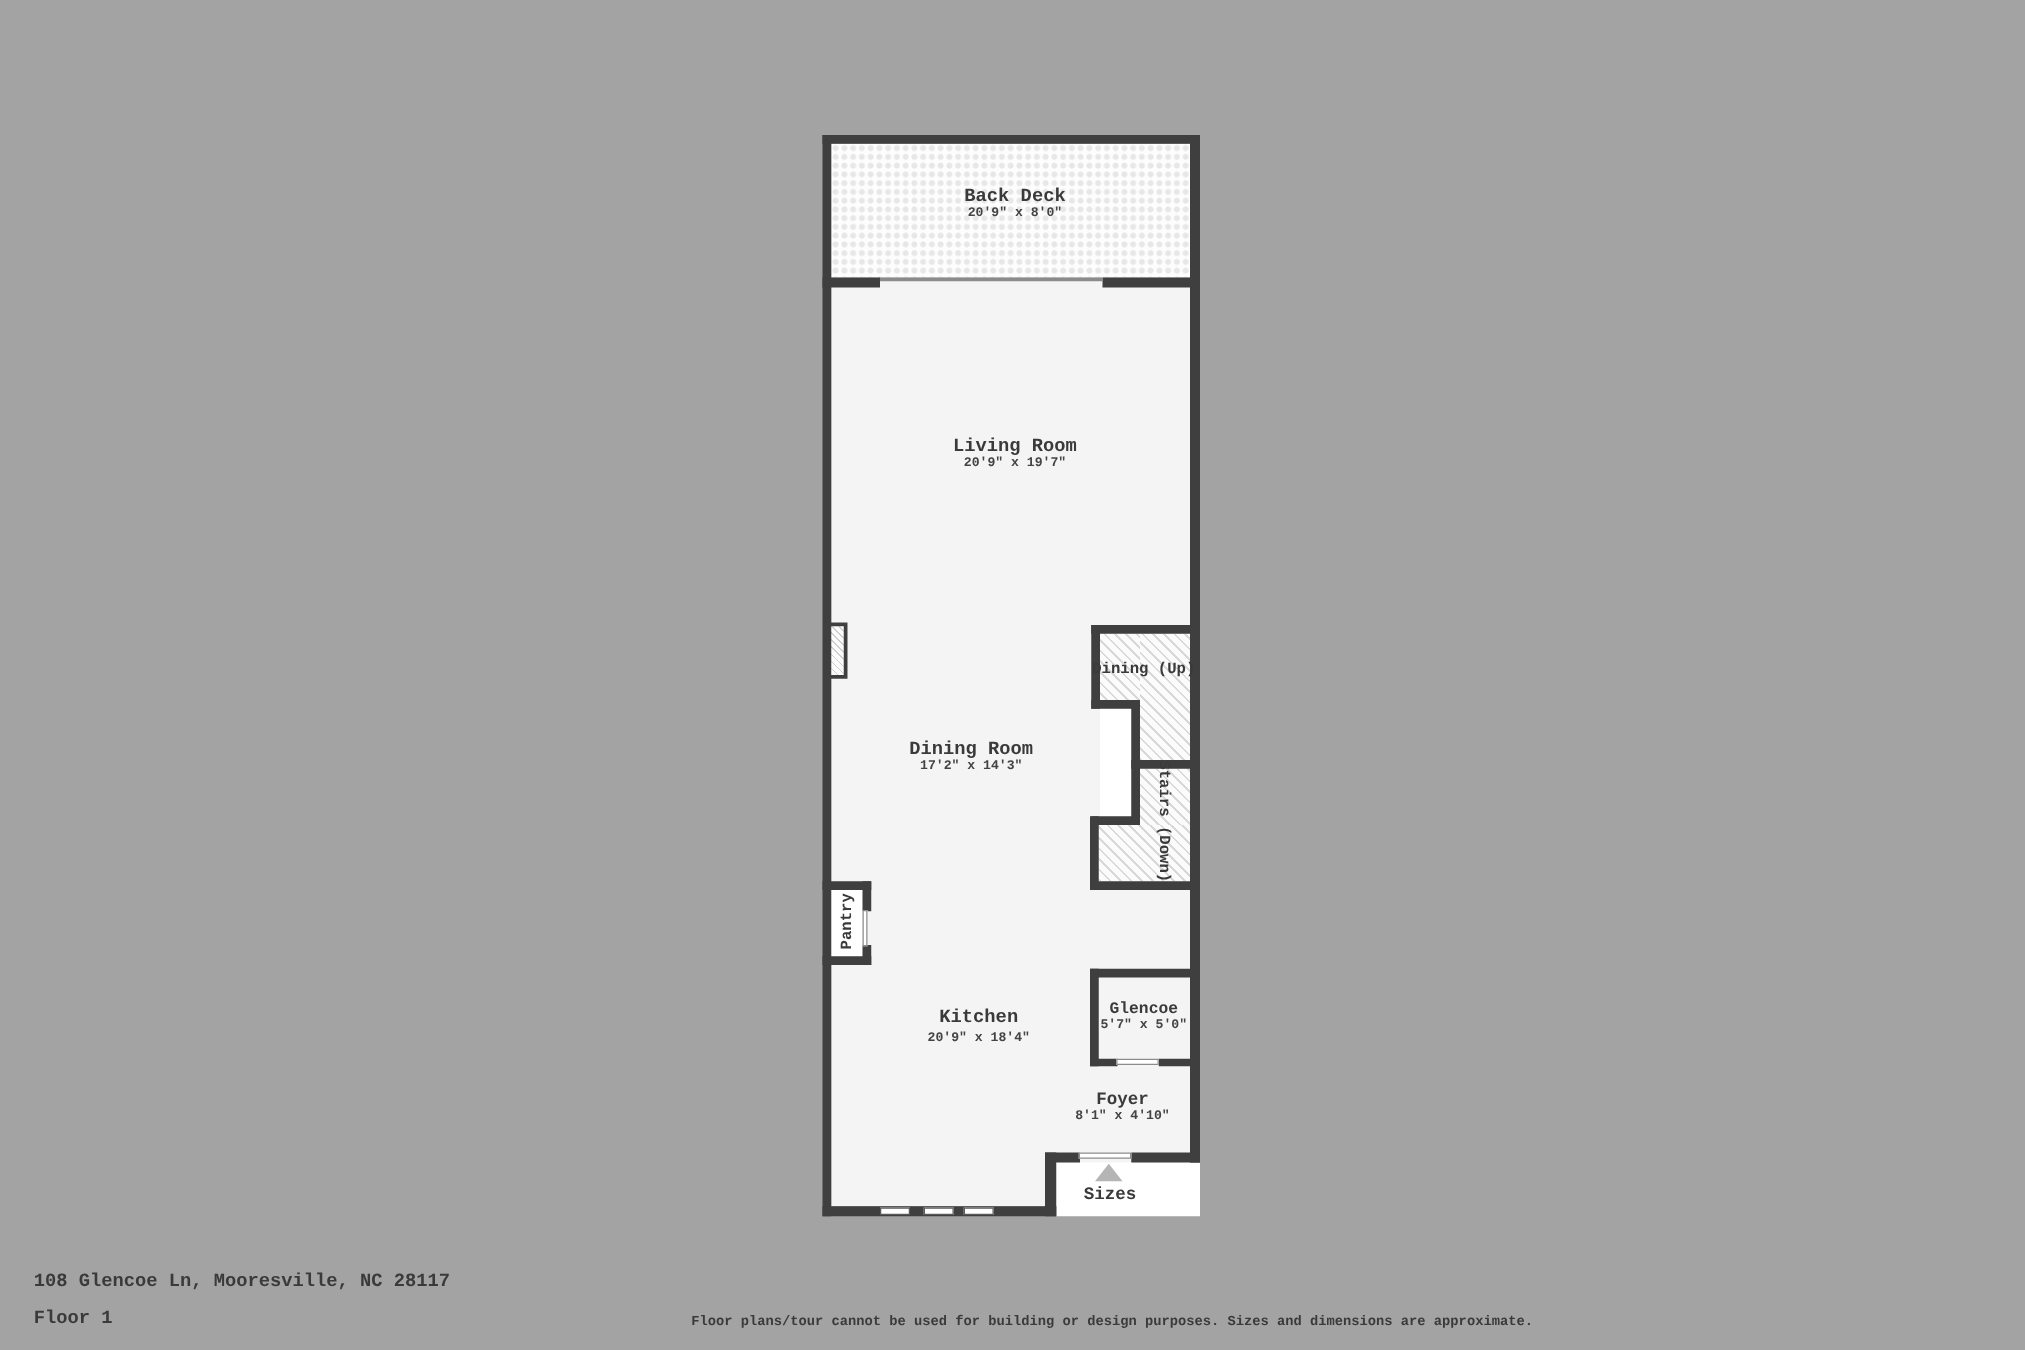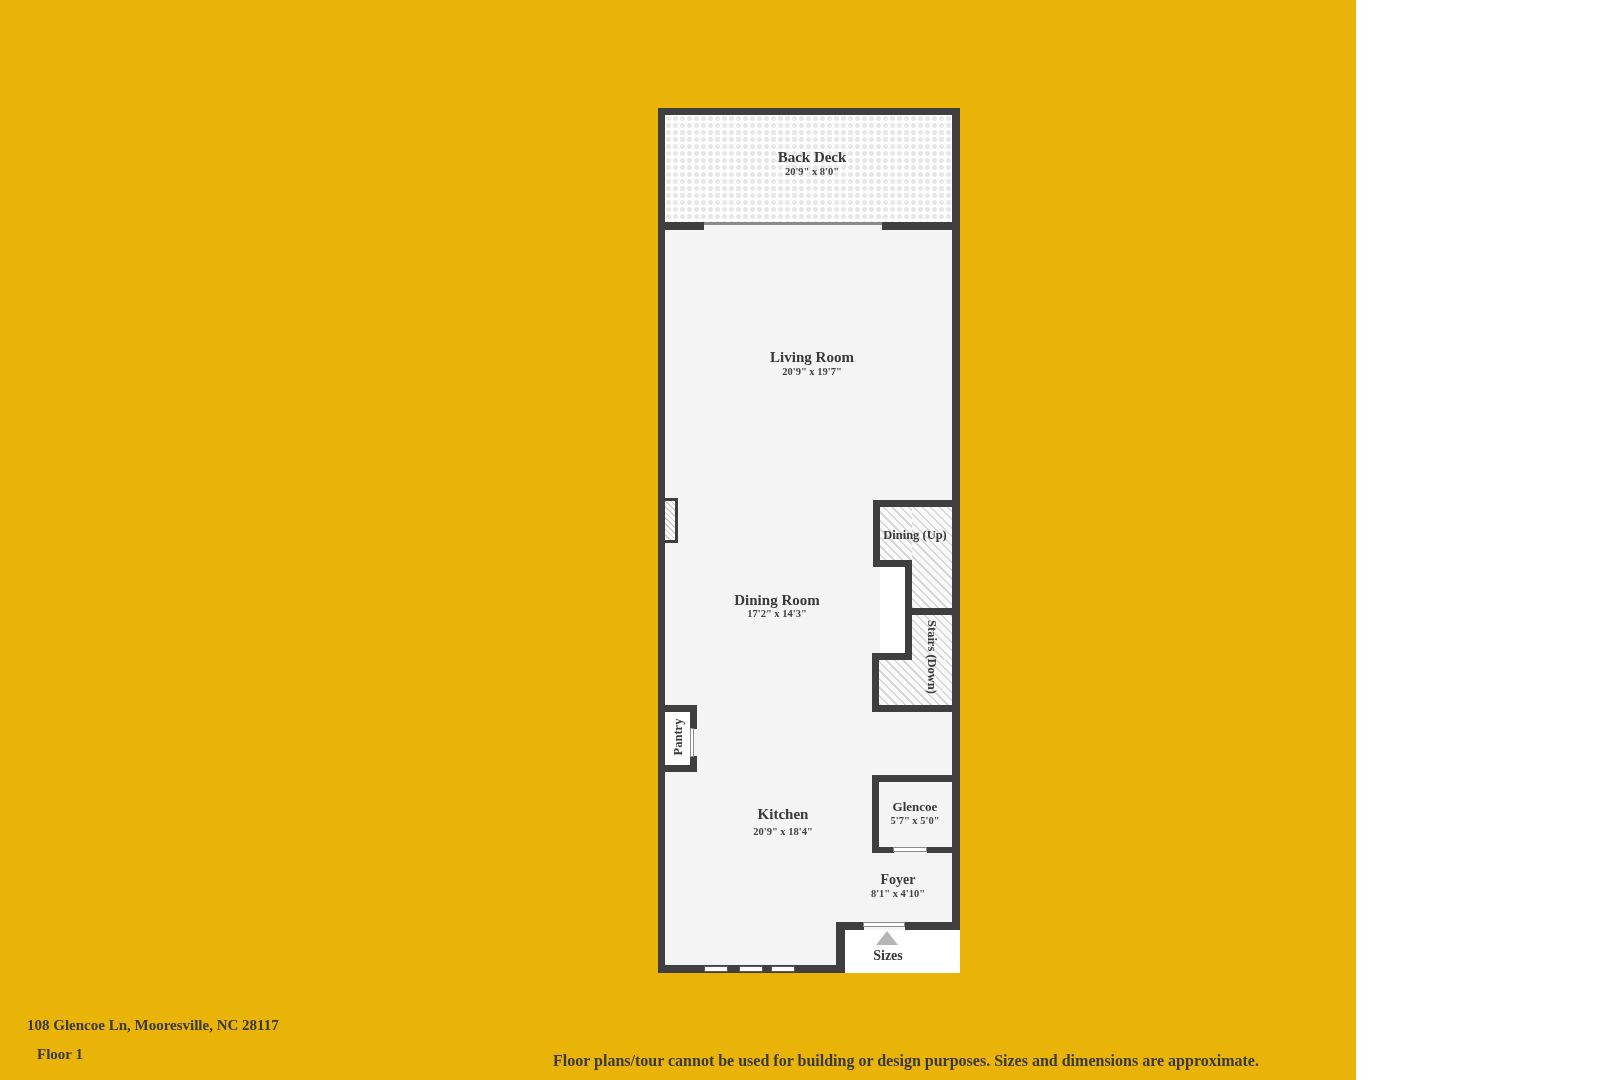--- a/index.html
+++ b/index.html
@@ -1,17 +1,17 @@
 <!DOCTYPE html>
 <html><head>
 <meta charset="utf-8">
 <style>
   html,body{margin:0;padding:0;background:#ffffff;}
-  .page{position:relative;width:1356px;height:1080px;background:#eab308;overflow:hidden;
-        font-family:Liberation Serif, serif;color:#3a3a3a;}
+  .page{position:relative;width:1620px;height:1080px;background:#a3a3a3;overflow:hidden;
+        font-family:Liberation Mono, monospace;color:#3a3a3a;}
   .abs{position:absolute;}
   
   .room-fill{background:#f4f4f4;}
   .white-fill{background:#fdfdfd;}
   .deck-fill{background:#fdfdfd;
     background-image:radial-gradient(circle at 50% 50%, rgba(0,0,0,0.085) 2.1px, transparent 2.7px);
     background-size:7px 7px;}
   .hatch{background-color:#fbfbfb;
     background-image:repeating-linear-gradient(45deg, rgba(0,0,0,0.14) 0px, rgba(0,0,0,0.14) 1.5px, transparent 1.5px, transparent 6px);}
   
@@ -30,21 +30,21 @@
   .title-md{font-size:14px;}
   .title-stairs{font-size:12.5px;}
   .rot-cw{transform:translate(-50%,-50%) rotate(90deg);}
   .rot-ccw{transform:translate(-50%,-50%) rotate(-90deg);}
   
   .tri-up{width:0;height:0;border-left:11px solid transparent;border-right:11px solid transparent;
           border-bottom:14px solid #b5b5b5;}
   
   .addr{font-size:15px;font-weight:700;}
   .floor{font-size:15px;font-weight:700;}
-  .disclaimer{font-size:16px;font-weight:700;}
+  .disclaimer{font-size:11px;font-weight:700;}
 </style>
 </head>
 <body>
 
 <div class="page">
 
   <div class="abs deck-fill" style="left:665px;top:115px;width:287px;height:107px;"></div>
   <div class="abs room-fill" style="left:665px;top:222px;width:287px;height:743px;"></div>
   <div class="abs white-fill" style="left:880px;top:567px;width:25px;height:86px;background:#ffffff;"></div>
   <div class="abs white-fill" style="left:665px;top:712px;width:25px;height:53px;background:#ffffff;"></div>
@@ -115,16 +115,16 @@
   <div class="lbl dims" style="left:898px;top:893px;">8'1" x 4'10"</div>
 
   <div class="lbl title-stairs" style="left:915px;top:535px;">Dining (Up)</div>
   <div class="lbl title-stairs rot-cw" style="left:931px;top:657px;">Stairs (Down)</div>
   <div class="lbl title-stairs rot-ccw" style="left:678px;top:737px;">Pantry</div>
 
   <div class="abs tri-up" style="left:876px;top:931px;"></div>
   <div class="lbl title-md" style="left:888px;top:956px;">Sizes</div>
 
   <div class="abs addr" style="left:27px;top:1017px;">108 Glencoe Ln, Mooresville, NC 28117</div>
-  <div class="abs floor" style="left:27px;top:1046px;margin-left:10px;">Floor 1</div>
+  <div class="abs floor" style="left:27px;top:1046px;">Floor 1</div>
   <div class="abs disclaimer" style="left:553px;top:1052px;">Floor plans/tour cannot be used for building or design purposes. Sizes and dimensions are approximate.</div>
 
 </div>
 
 </body></html>

